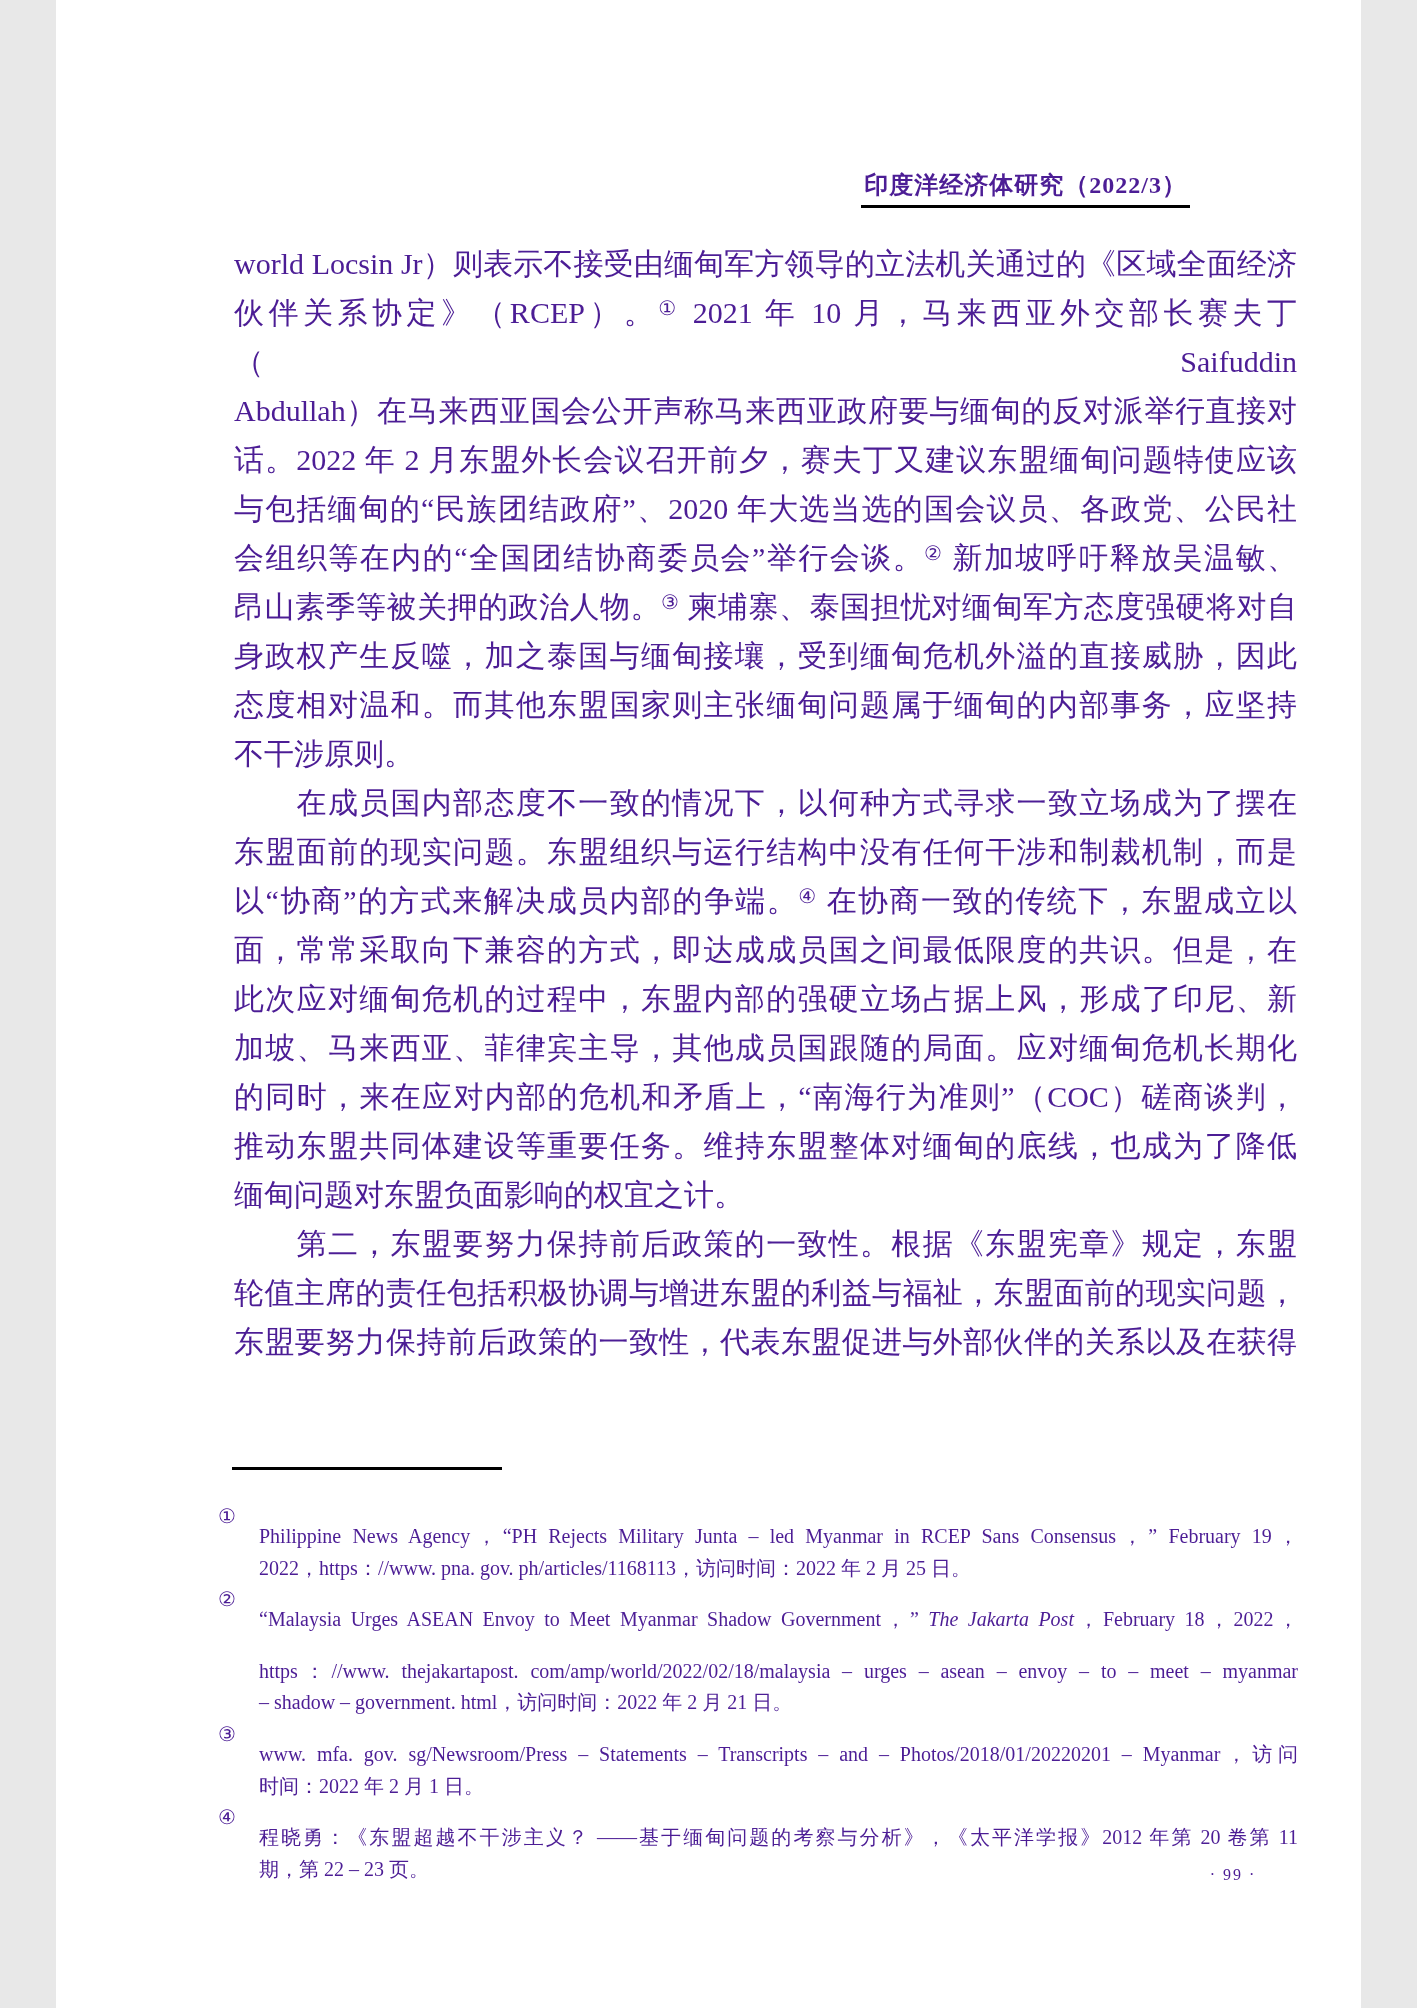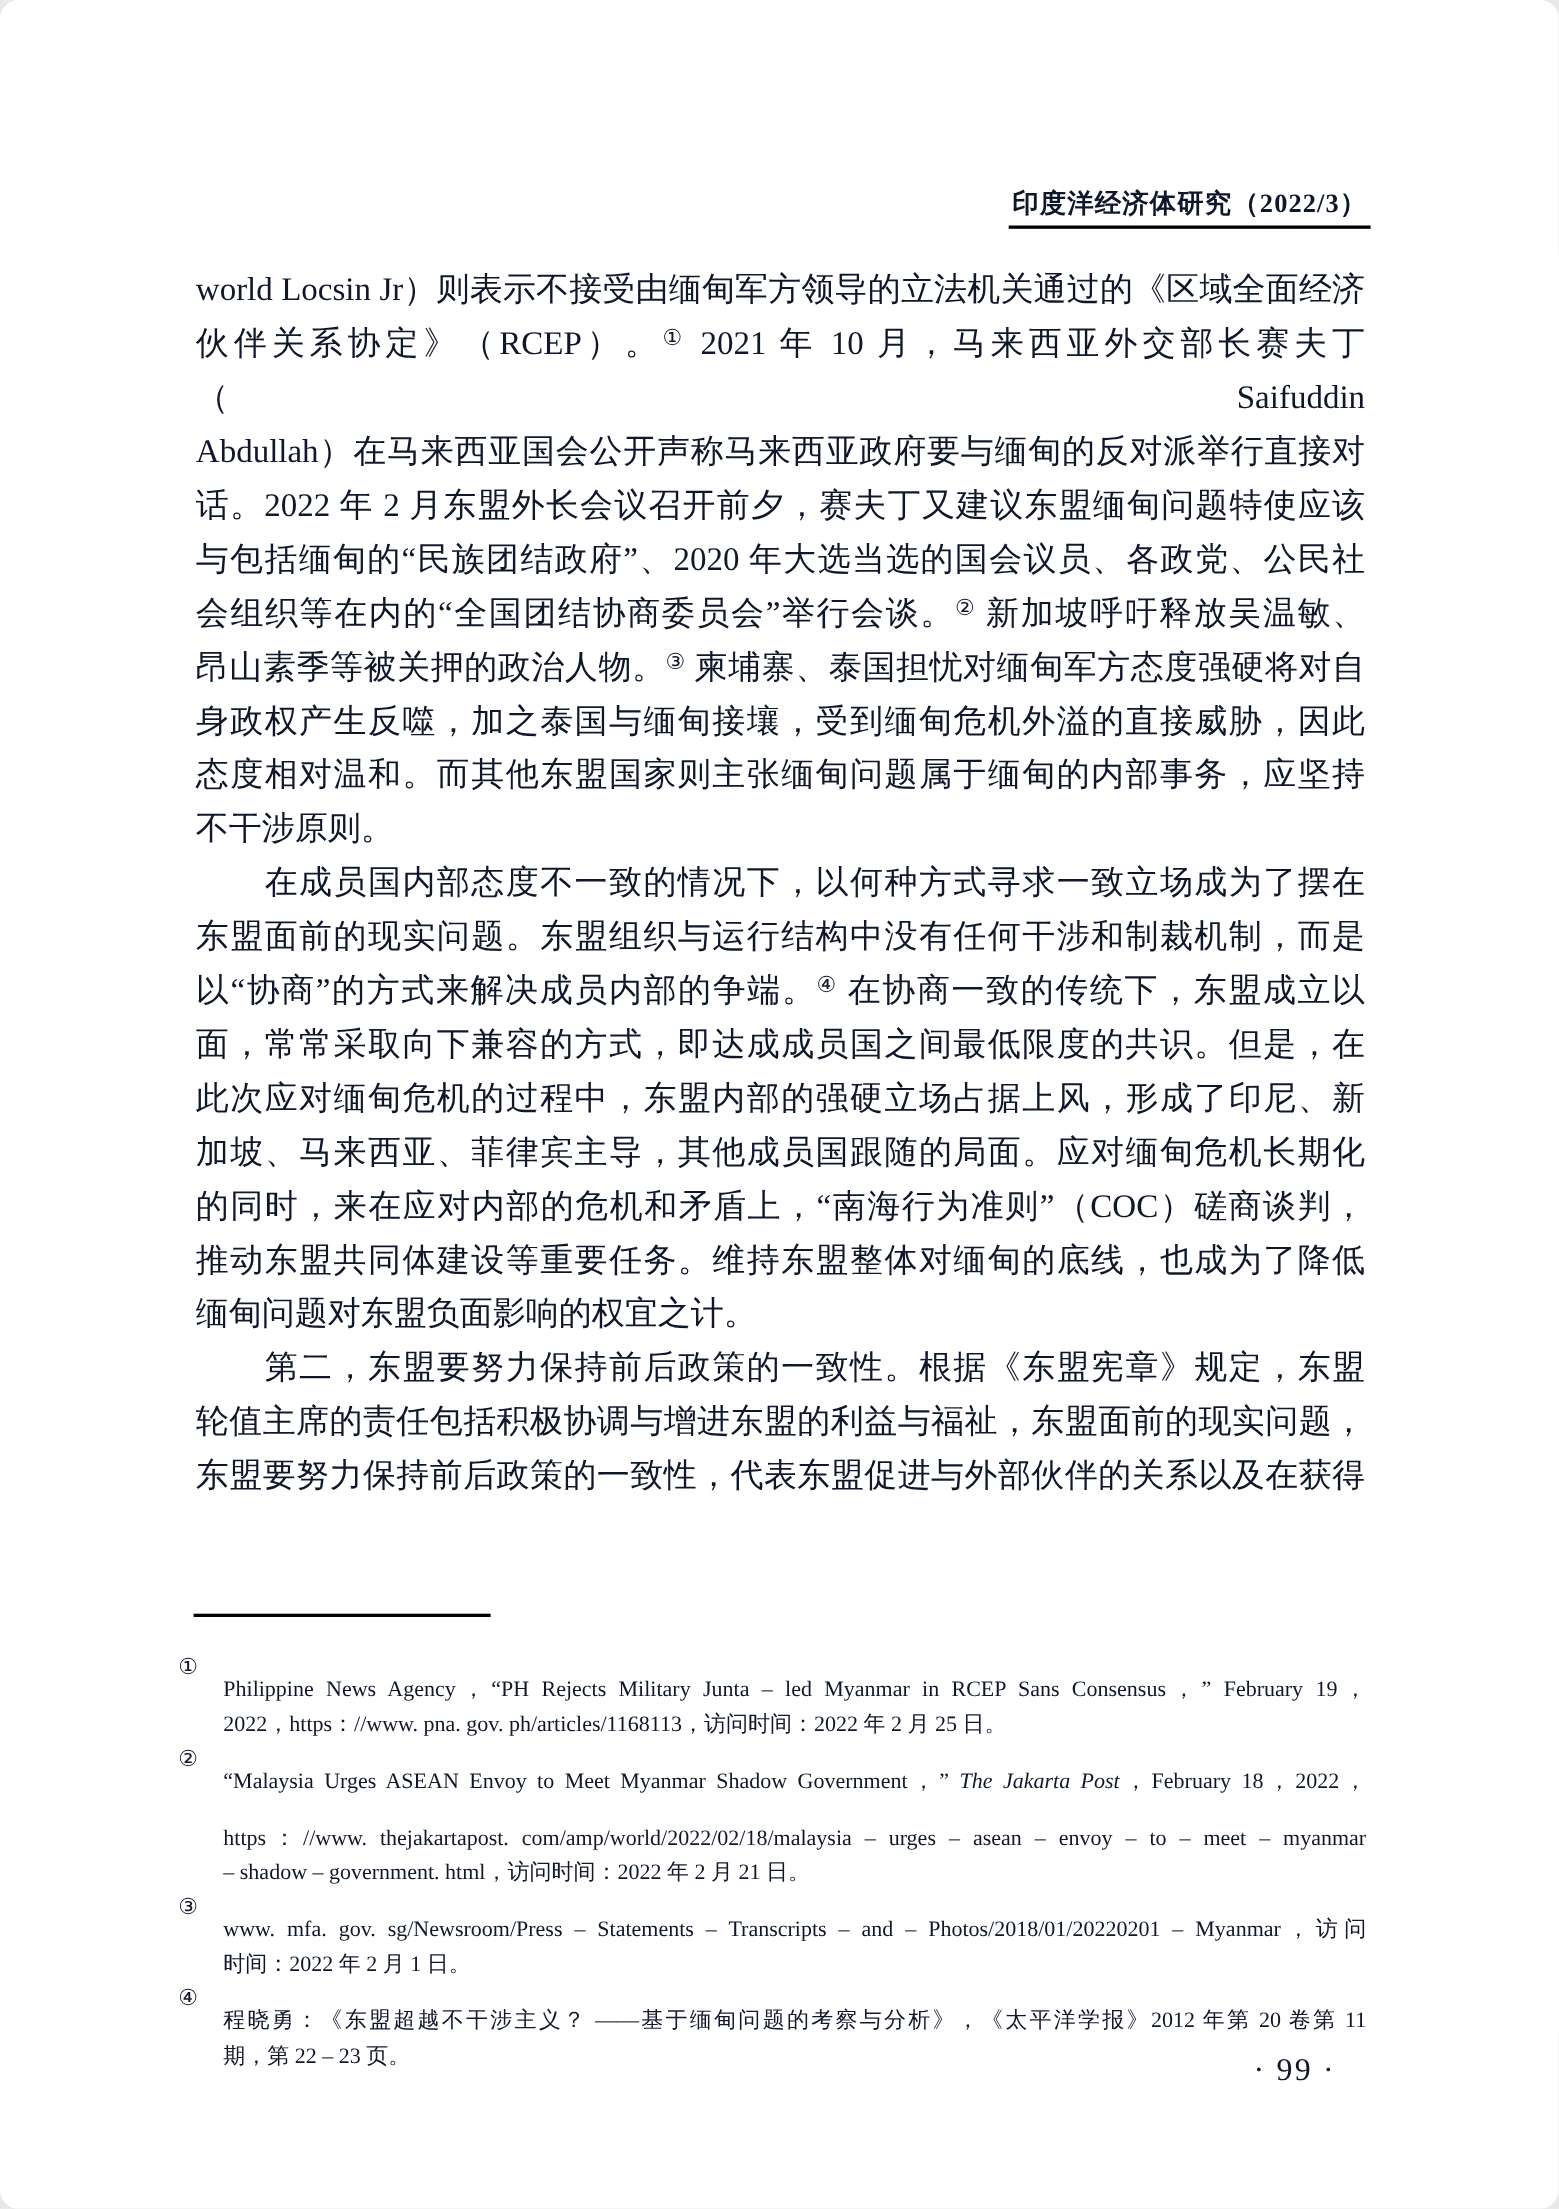--- a/index.html
+++ b/index.html
@@ -1,24 +1,23 @@
 <!DOCTYPE html>
 <html><head>
 <meta charset="utf-8">
 <style>
   html,body { margin:0; padding:0; background:#e8e8e8; }
   .page {
     position:relative;
-    width:1417px; height:2008px;
+    width:1305px; height:2008px;
     margin:0 auto;
     background:#ffffff;
-    color:#0f172a;
+    color:#4c1d95;
     font-family:"Liberation Serif","DejaVu Serif",serif;
     overflow:hidden;
-    border-radius:17px;
   }
   .journal-header {
     position:absolute;
     top:169px; right:171px;
     font-size:24px;
     font-weight:bold;
     letter-spacing:1px;
     padding:0 3px 4px 3px;
     border-bottom:3px solid #000;
     white-space:nowrap;
@@ -58,21 +57,21 @@
   .fn { display:flex; }
   .fnm { width:41px; flex:none; }
   .fnt { flex:1; min-width:0; }
   .fnl { text-align:justify; }
   .fnl:not(:last-child) { text-align-last:justify;margin-top:20px; }
   .page-number {
     position:absolute;
     top:1866px; left:1097px;
     width:160px;
     text-align:center;
-    font-size:29px;
+    font-size:16px;
     letter-spacing:2px;
     white-space:nowrap;
   }
 </style>
 </head>
 <body>
 
 <div class="page">
   <div class="journal-header">印度洋经济体研究（2022/3）</div>
 

